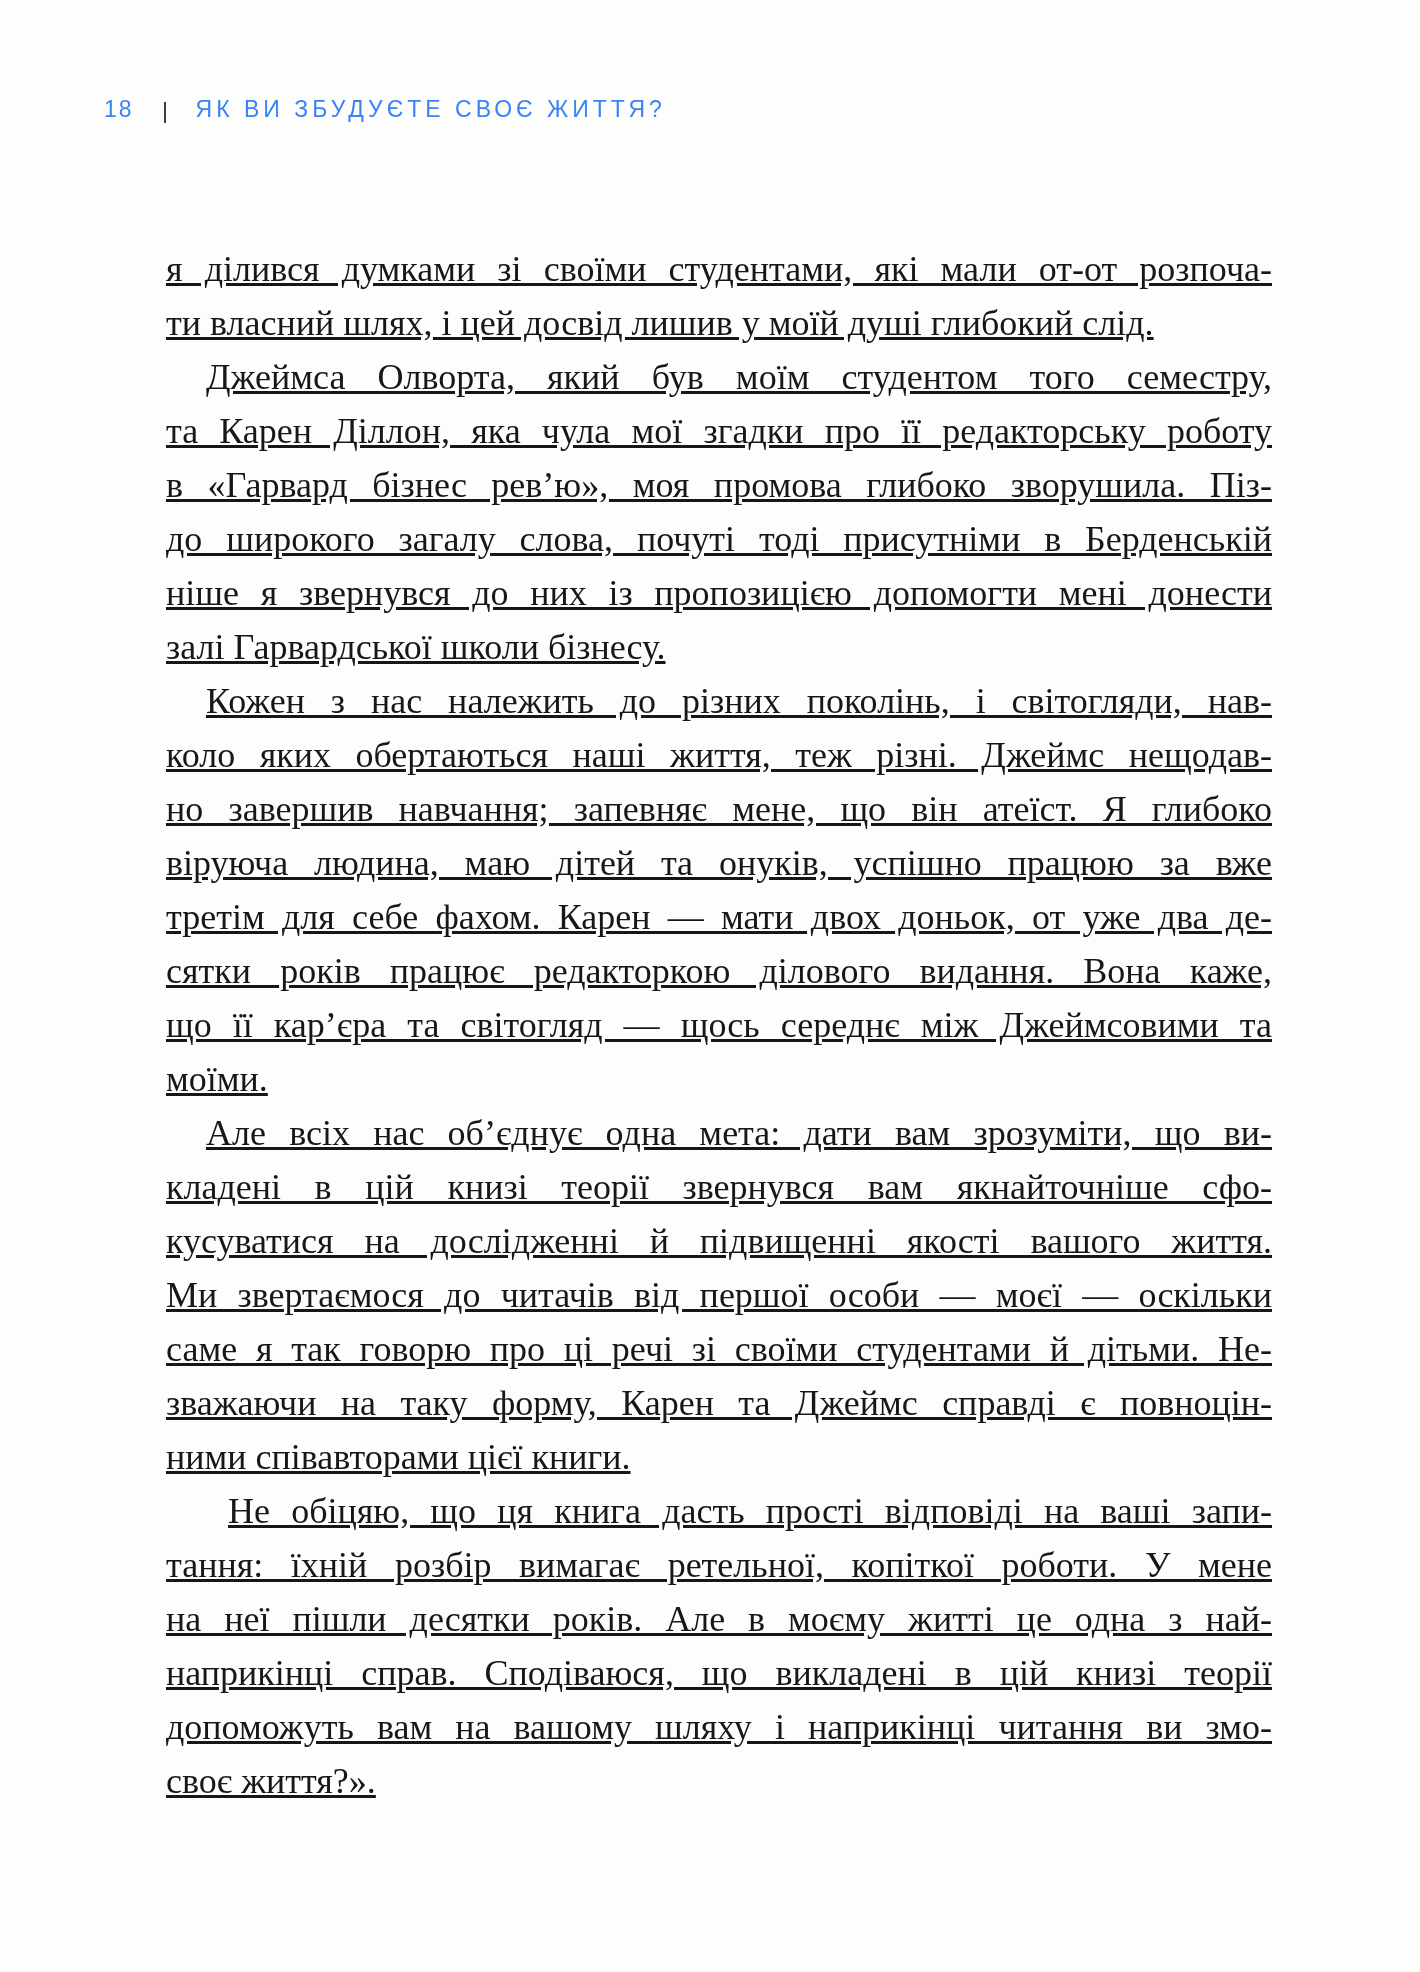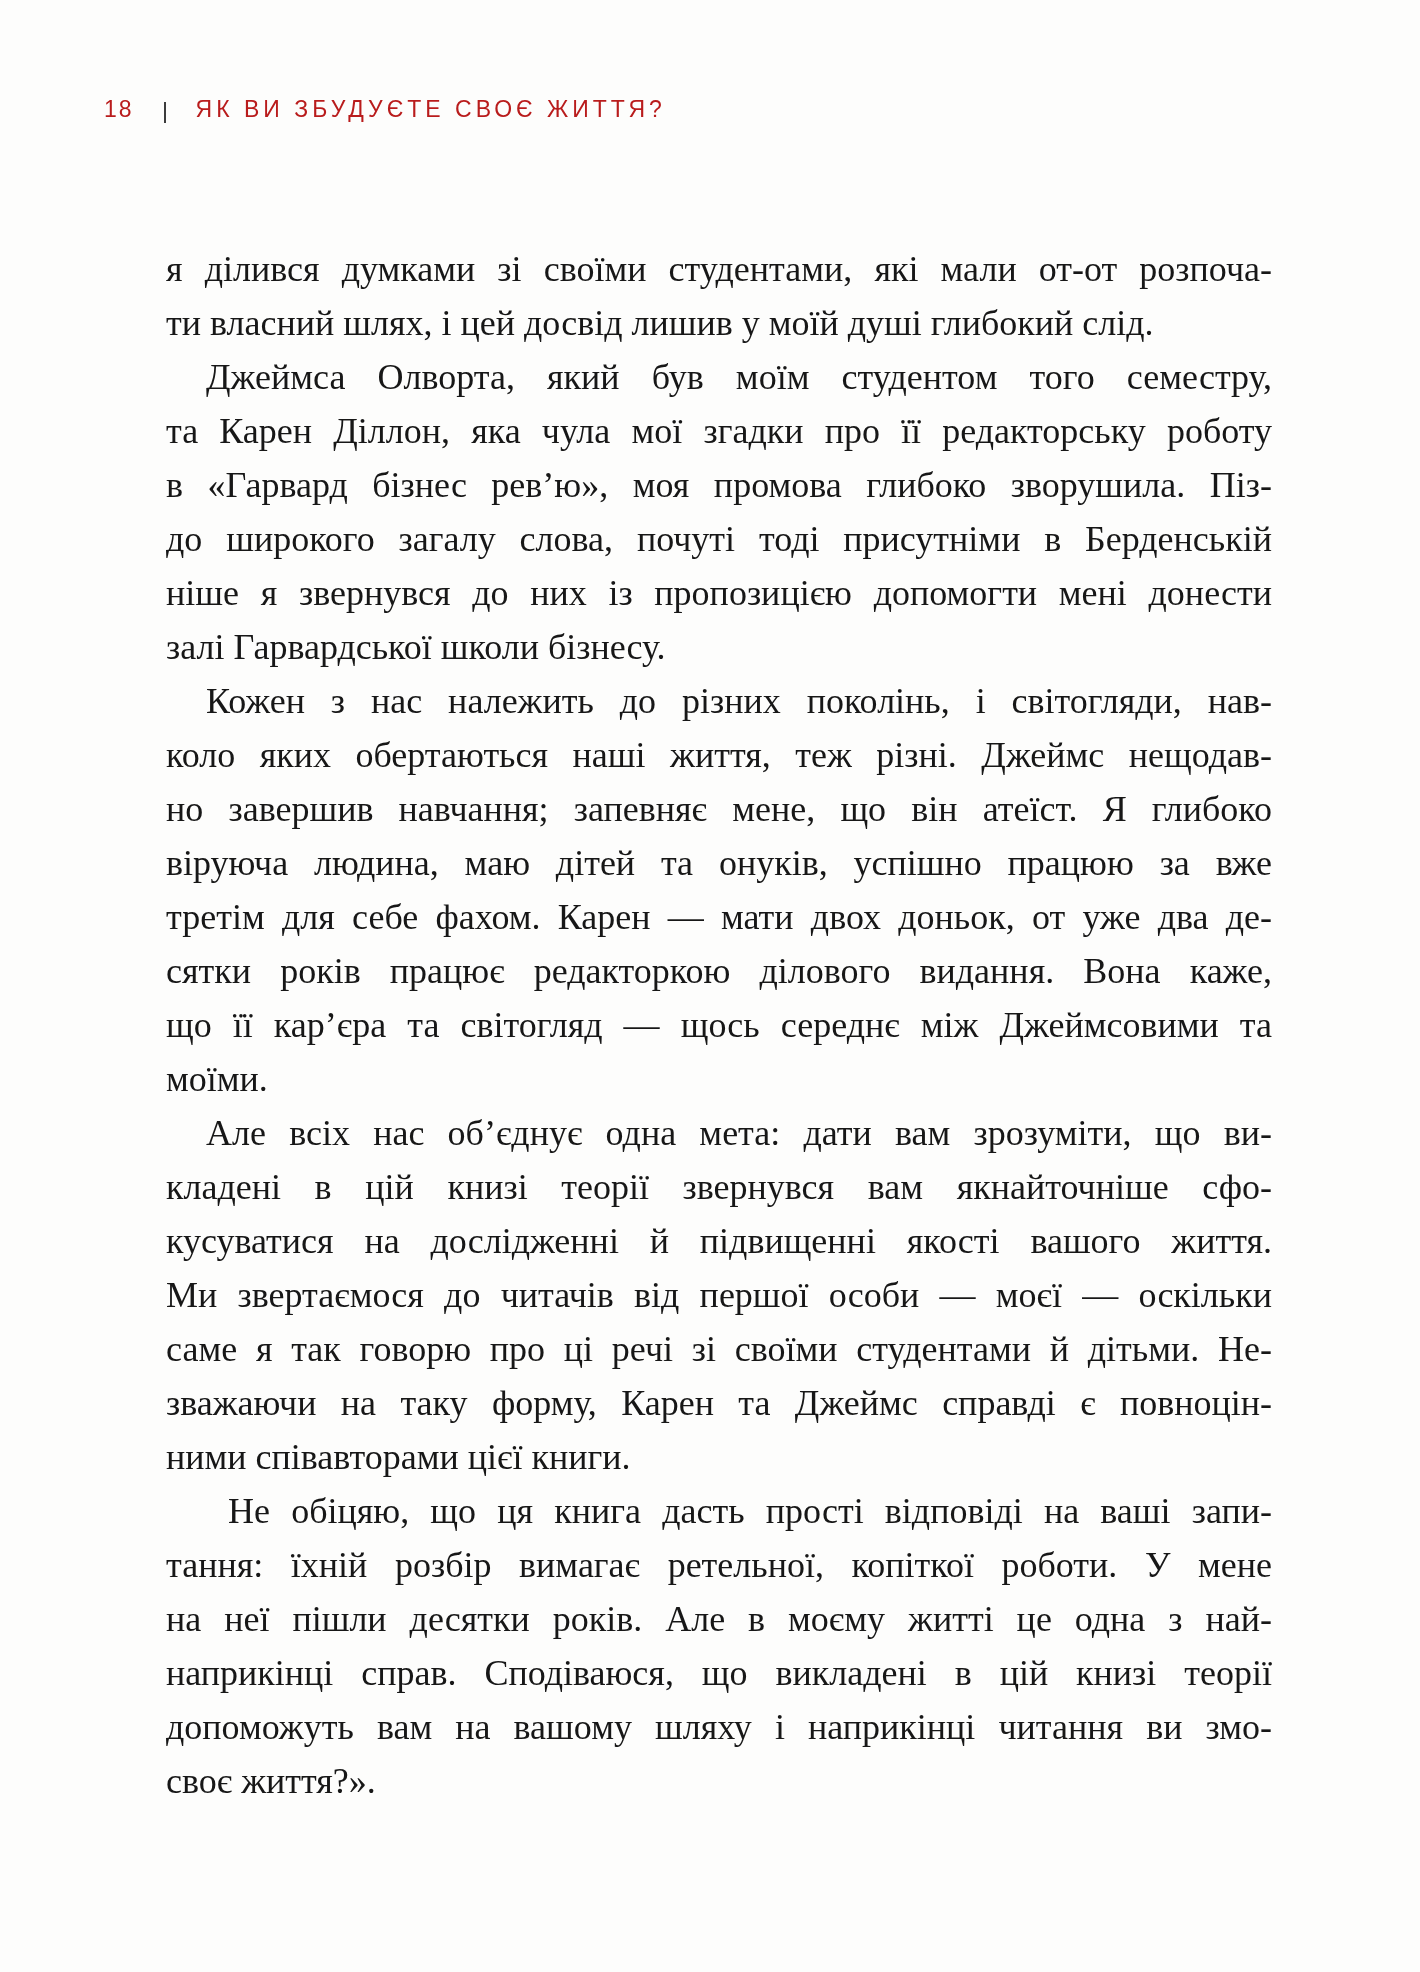--- a/index.html
+++ b/index.html
@@ -12,38 +12,39 @@
     color:var(--text);
     overflow:hidden;
   }
   .page { position:absolute; inset:0; }
 
   .running-head {
     position:absolute; top:96px; left:104px;
     display:flex; align-items:flex-end;
     font-family:"Liberation Sans","DejaVu Sans",sans-serif;
     font-size:23px; font-weight:400;
-    letter-spacing:4px; color:#b91c1c;
+    letter-spacing:4px; color:#3b82f6;
     white-space:nowrap;
   }
   .pagenum { letter-spacing:2px; }
   .head-divider {
     width:2px; height:21px; background:#3c3c3c;
     margin:0 30px 0 30px; flex:0 0 auto;
   }
 
   .text-block {
     position:absolute; left:166px; top:242px; width:1106px;
     font-size:36px; line-height:54px;
   }
   .line {
     text-align:justify;
     text-align-last:justify;
     box-sizing:border-box;
     white-space:normal;
+    text-decoration:underline;
   }
   .line.last { text-align-last:left; }
   .line.indent { padding-left:40px; }
   .line.indent.wide { padding-left:62px; }
 </style>
 </head>
 <body>
 
 <div class="page">
   <header class="running-head">

